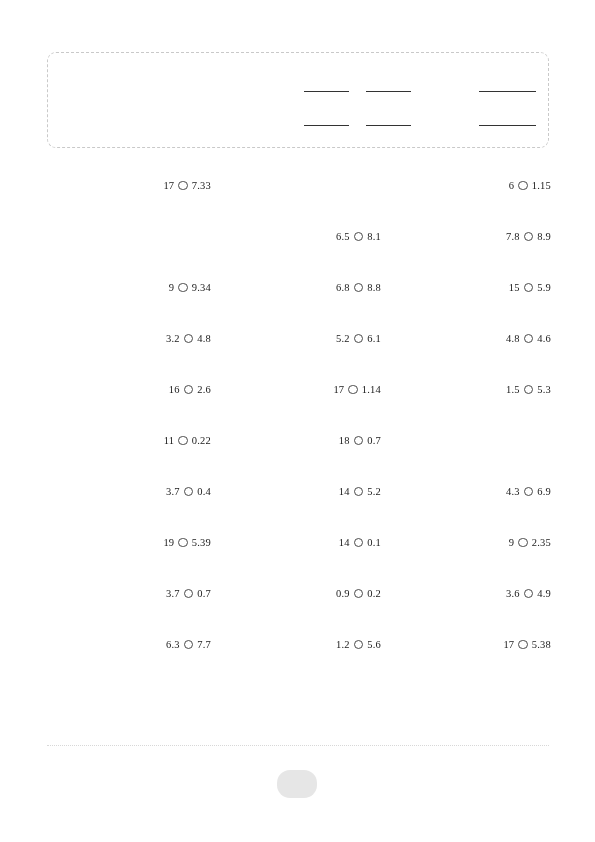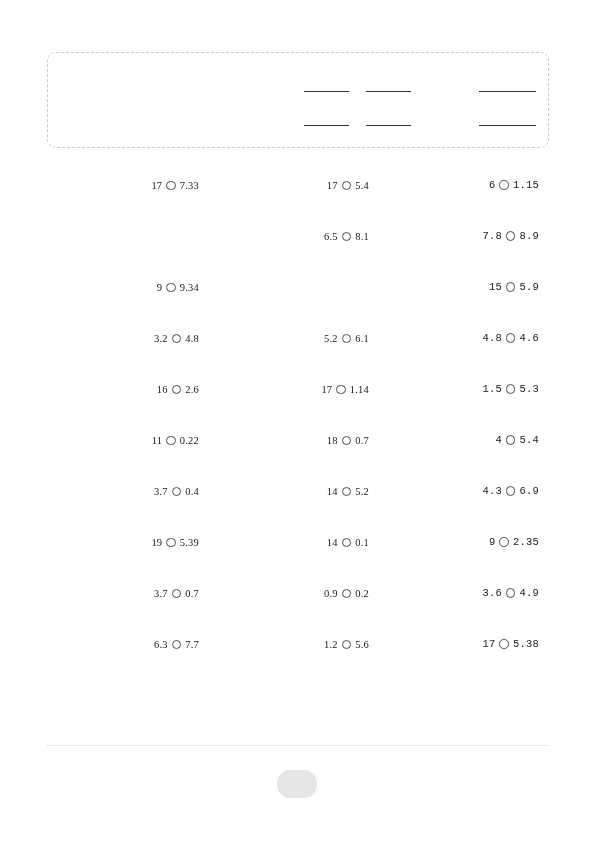--- a/index.html
+++ b/index.html
@@ -56,21 +56,21 @@
   .bl-r1c2 { left: 318px; top: 38px; width: 45px; }
   .bl-r1c3 { left: 431px; top: 38px; width: 57px; }
   
   .bl-r2c1 { left: 256px; top: 72px; width: 45px; }
   .bl-r2c2 { left: 318px; top: 72px; width: 45px; }
   .bl-r2c3 { left: 431px; top: 72px; width: 57px; }
 
   
   .problems {
     position: absolute;
-    left: 47px;
+    left: 59px;
     top: 176px;
     width: 502px;
   }
 
   .prow {
     position: relative;
     height: 51px;
   }
 
   .pcell {
@@ -80,21 +80,21 @@
     height: 18px;
     text-align: right;
     white-space: nowrap;
     font-size: 10.5px;
     line-height: 18px;
     letter-spacing: 0.2px;
   }
 
   .pcell.c0 { left: 0px; }
   .pcell.c1 { left: 170px; }
-  .pcell.c2 { left: 340px; font-family: Liberation Mono, monospace; }
+  .pcell.c2 { left: 340px; }
 
   .operand {
     display: inline-block;
     vertical-align: middle;
   }
 
   .compare-circle {
     display: inline-block;
     width: 9.5px;
     height: 9.5px;
@@ -141,41 +141,41 @@
       <div class="blank-line bl-r2c3"></div>
     </div>
   </div>
 
   <div class="problems">
 
     <div class="prow">
       <div class="pcell c0">
         <span class="operand">17</span><span class="compare-circle"></span><span class="operand">7.33</span>
       </div>
-      <div class="pcell c1">
-        <span class="operand">17</span><span class="compare-circle"></span><span class="operand">5.4</span>
-      </div>
       <div class="pcell c2">
         <span class="operand">6</span><span class="compare-circle"></span><span class="operand">1.15</span>
       </div>
     </div>
 
     <div class="prow">
       <div class="pcell c1">
         <span class="operand">6.5</span><span class="compare-circle"></span><span class="operand">8.1</span>
       </div>
       <div class="pcell c2">
         <span class="operand">7.8</span><span class="compare-circle"></span><span class="operand">8.9</span>
       </div>
     </div>
 
     <div class="prow">
       <div class="pcell c0">
         <span class="operand">9</span><span class="compare-circle"></span><span class="operand">9.34</span>
       </div>
+      <div class="pcell c1">
+        <span class="operand">6.8</span><span class="compare-circle"></span><span class="operand">8.8</span>
+      </div>
       <div class="pcell c2">
         <span class="operand">15</span><span class="compare-circle"></span><span class="operand">5.9</span>
       </div>
     </div>
 
     <div class="prow">
       <div class="pcell c0">
         <span class="operand">3.2</span><span class="compare-circle"></span><span class="operand">4.8</span>
       </div>
       <div class="pcell c1">
@@ -197,23 +197,20 @@
         <span class="operand">1.5</span><span class="compare-circle"></span><span class="operand">5.3</span>
       </div>
     </div>
 
     <div class="prow">
       <div class="pcell c0">
         <span class="operand">11</span><span class="compare-circle"></span><span class="operand">0.22</span>
       </div>
       <div class="pcell c1">
         <span class="operand">18</span><span class="compare-circle"></span><span class="operand">0.7</span>
-      </div>
-      <div class="pcell c2">
-        <span class="operand">4</span><span class="compare-circle"></span><span class="operand">5.4</span>
       </div>
     </div>
 
     <div class="prow">
       <div class="pcell c0">
         <span class="operand">3.7</span><span class="compare-circle"></span><span class="operand">0.4</span>
       </div>
       <div class="pcell c1">
         <span class="operand">14</span><span class="compare-circle"></span><span class="operand">5.2</span>
       </div>

